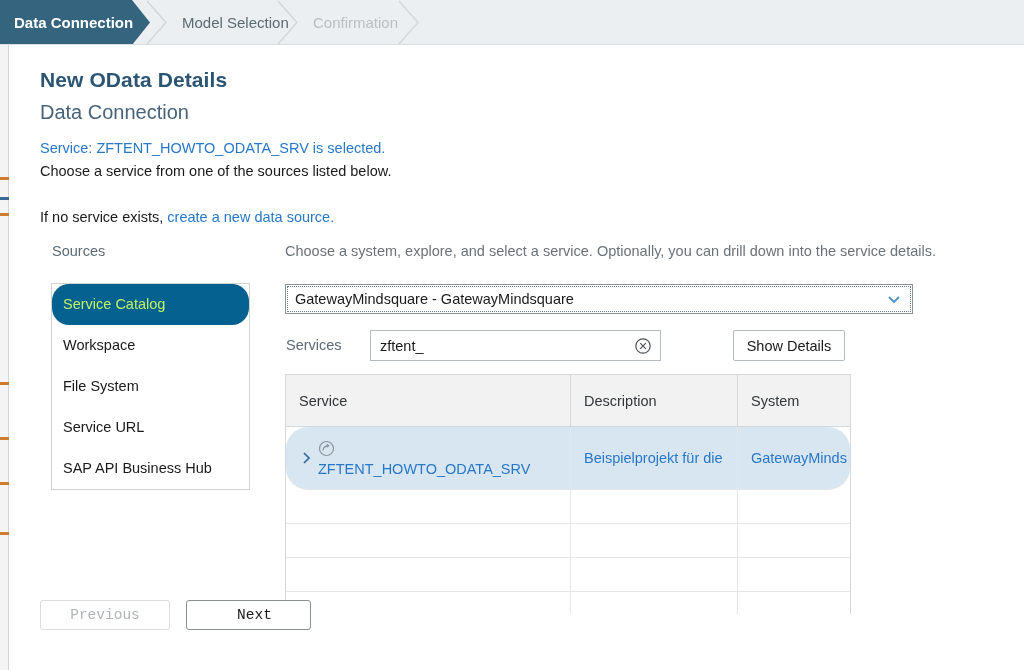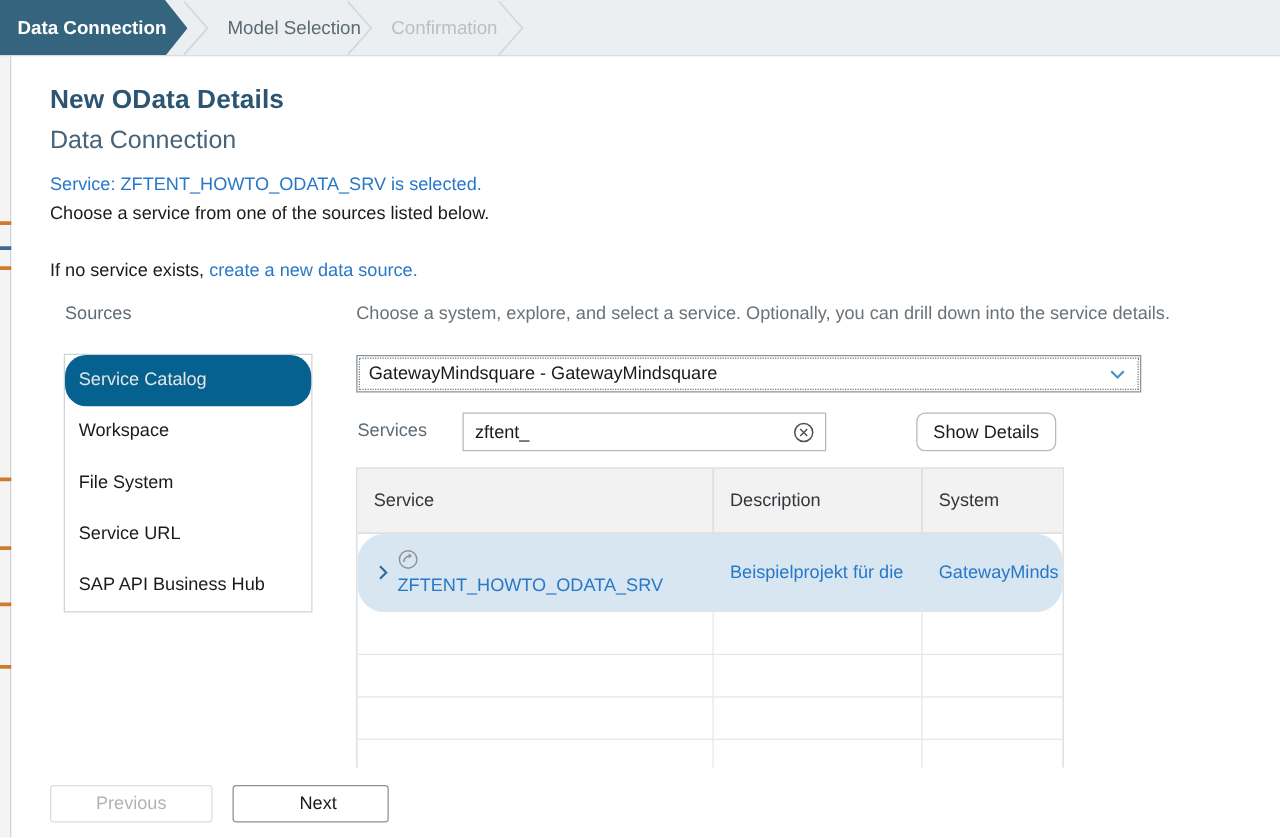--- a/index.html
+++ b/index.html
@@ -84,21 +84,21 @@
   .sources {
     position: absolute; left: 51px; top: 283px;
     width: 199px; height: 207px;
     background: #fff; border: 1px solid #d0d3d6;
   }
   .src-item {
     height: 41px; line-height: 41px;
     padding-left: 11px; font-size: 14.5px; color: #1a1a1a;
     cursor: default;
   }
-  .src-item.selected { background: #056190; color: #e5e5e5; border-radius: 17px; }
+  .src-item.selected { background: #056190; color: #bef264; border-radius: 17px; }
 
   
   .sys-select {
     position: absolute; left: 285px; top: 284px;
     width: 628px; height: 30px;
     background: #fff;
     border: 1px solid #8b9199;
     outline: 1px dotted #6e7b86; outline-offset: -3px;
     display: flex; align-items: center;
   }
@@ -118,21 +118,21 @@
     background: #fff; border: 1px solid #b5bac0;
     display: flex; align-items: center;
   }
   .svc-input .val {
     padding-left: 9px; font-size: 14.5px; color: #1a1a1a; flex: 1;
   }
   .svc-input .clear { padding-right: 8px; line-height: 0; }
   .btn-details {
     position: absolute; left: 733px; top: 330px;
     width: 112px; height: 31px;
-    background: #fff; border: 1px solid #b5bac0; border-radius: 7px;
+    background: #fff; border: 1px solid #b5bac0; border-radius: 2px;
     font-size: 14.5px; color: #1a1a1a;
     display: flex; align-items: center; justify-content: center;
     font-family: "Liberation Sans", sans-serif;
   }
 
   
   .table {
     position: absolute; left: 285px; top: 374px;
     width: 566px; height: 240px;
     border: 1px solid #d5d8da; border-bottom: none;
@@ -169,22 +169,21 @@
   .svc-id-wrap { display: flex; flex-direction: column; }
   .svc-icon { margin-bottom: 1px; }
   .svc-id { font-size: 14.5px; color: #2878c8; white-space: nowrap; }
 
   
   .btn {
     position: absolute; top: 600px; height: 30px;
     border-radius: 3px; background: #fff;
     font-size: 14.5px;
     display: flex; align-items: center; justify-content: center;
-    font-family: Liberation Sans, sans-serif;
-    margin-top: 28px;
+    font-family: Liberation Mono, monospace;
   }
   .btn-prev { left: 40px; width: 130px; border: 1px solid #dcdcdc; color: #b0b4b8; }
   .btn-next { left: 186px; width: 125px; border: 1px solid #8a8f94; color: #1a1a1a; padding-left: 12px; }
 </style>
 </head>
 <body>
 
 <div id="page">
 
   <div class="edge-strip">

